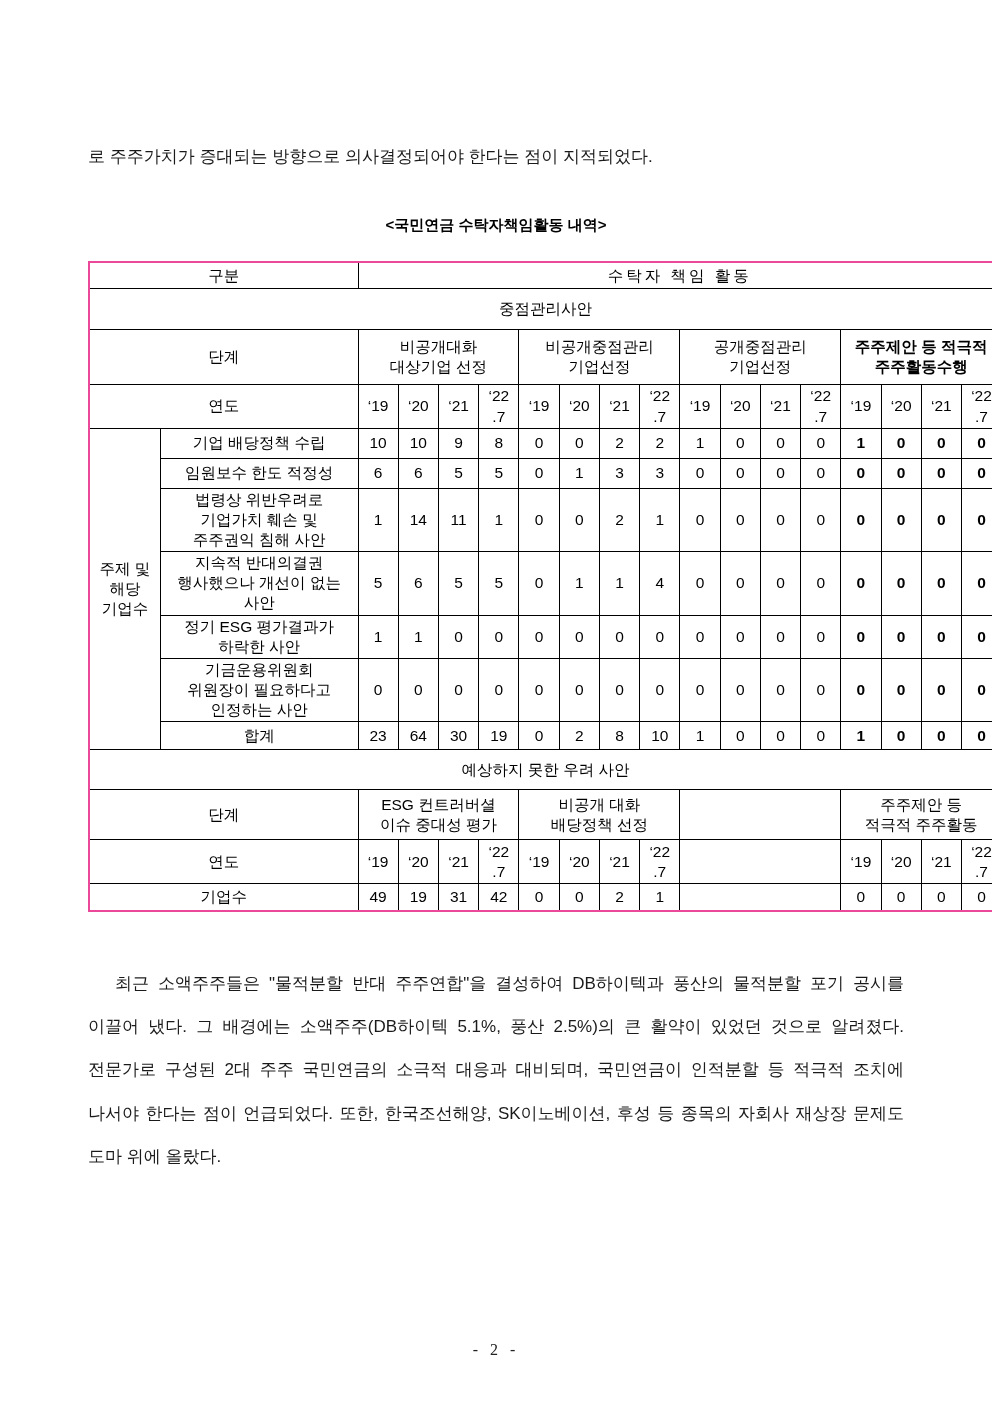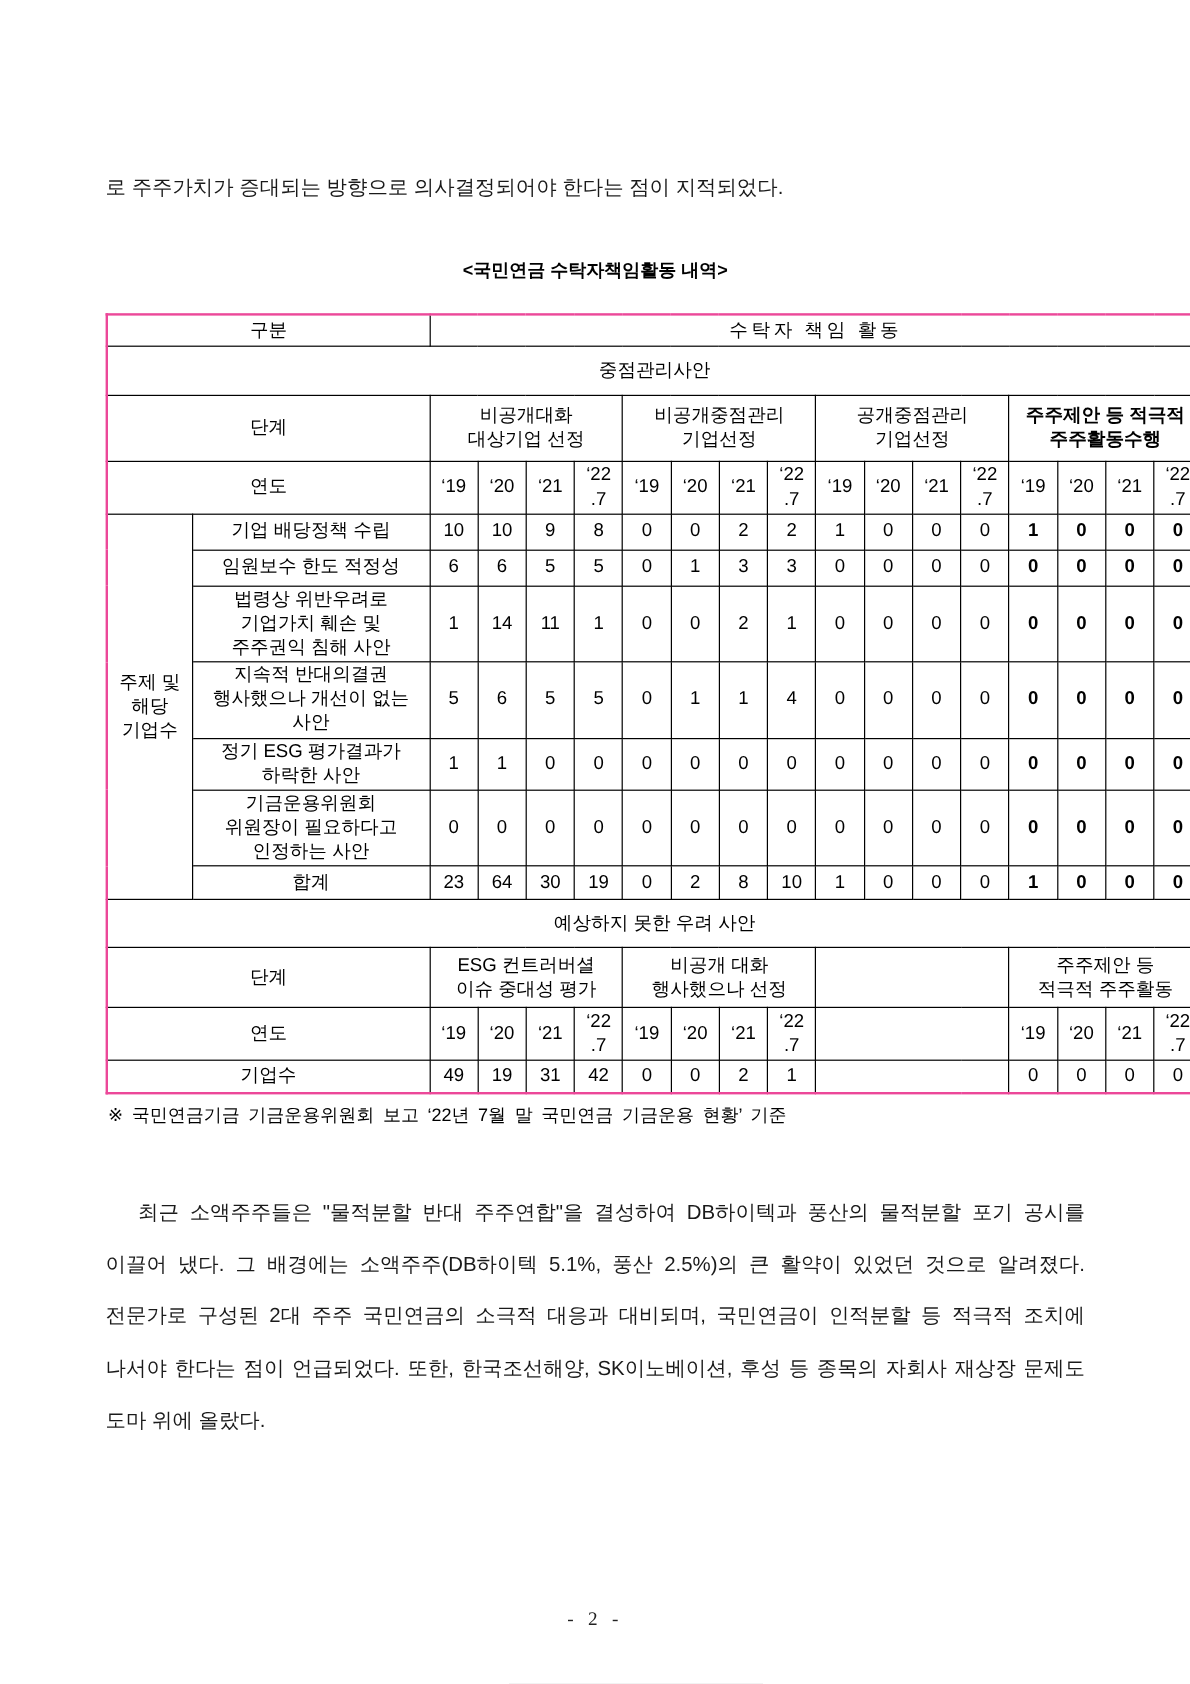--- a/index.html
+++ b/index.html
@@ -265,21 +265,21 @@
             <td>0</td>
         </tr>
         <tr class="r-sec2">
           <td colspan="18">예상하지 못한 우려 사안</td>
         </tr>
         <tr class="r-stage2">
           <td colspan="2">단계</td>
           <td colspan="4">ESG 컨트러버셜
 이슈 중대성 평가</td>
           <td colspan="4">비공개 대화
-행사했으나 선정</td>
+배당정책 선정</td>
           <td colspan="4"></td>
           <td colspan="4">주주제안 등
 적극적 주주활동</td>
         </tr>
         <tr class="r-year2">
           <td colspan="2">연도</td>
           <td>‘19</td>
             <td>‘20</td>
             <td>‘21</td>
             <td>‘22
@@ -308,20 +308,19 @@
             <td>1</td>
           <td colspan="4"></td>
           <td>0</td>
             <td>0</td>
             <td>0</td>
             <td>0</td>
         </tr>
       </tbody>
     </table>
 
-    <div class="footnote">※ 국민연금기금 기금운용위원회 보고 ‘22년 7월 말 국민연금 기금운용 현황’ 기준</div>
 
     <p class="para para1">최근 소액주주들은 "물적분할 반대 주주연합"을 결성하여 DB하이텍과 풍산의 물적분할 포기 공시를 이끌어 냈다. 그 배경에는 소액주주(DB하이텍 5.1%, 풍산 2.5%)의 큰 활약이 있었던 것으로 알려졌다. 전문가로 구성된 2대 주주 국민연금의 소극적 대응과 대비되며, 국민연금이 인적분할 등 적극적 조치에 나서야 한다는 점이 언급되었다. 또한, 한국조선해양, SK이노베이션, 후성 등 종목의 자회사 재상장 문제도 도마 위에 올랐다.</p>
 
 
   </div>
   <div class="page-num">- 2 -</div>
 </div>
 
 </body></html>

